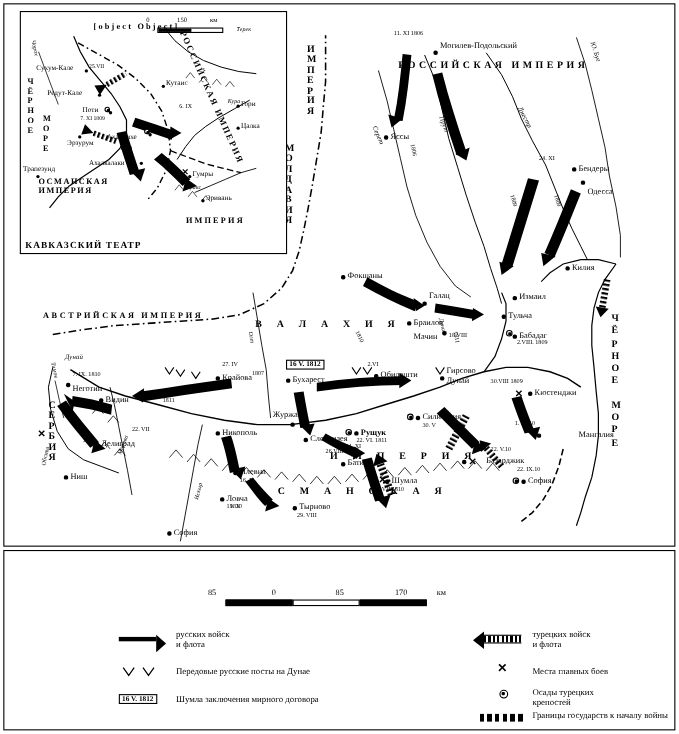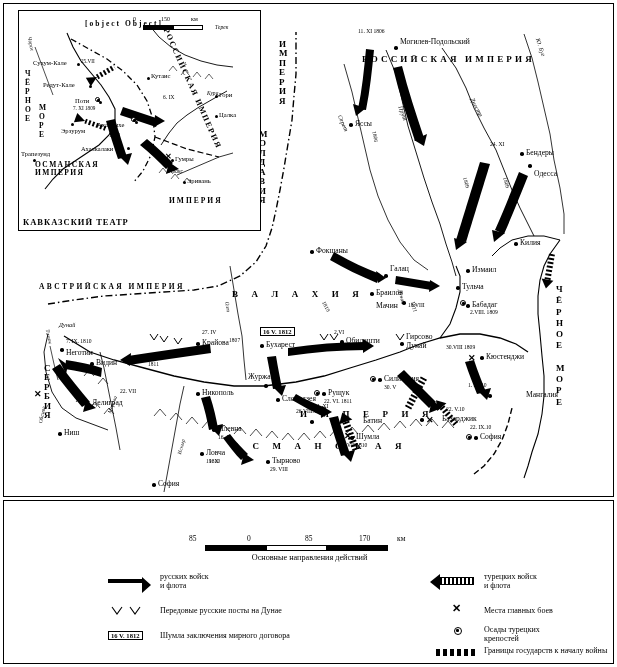--- a/index.html
+++ b/index.html
@@ -445,21 +445,21 @@
     </div>
 
     <div class="city" style="left:374px; top:374px;">
       <span class="dot"></span>
       <span class="nm" style="left:6px; top:-4px;">Силистрия</span>
       <span class="dt" style="left:6px; top:6px;">30. V</span>
     </div>
 
     <div class="city" style="left:318px; top:388px;">
       <span class="dot"></span>
-      <span class="nm" style="left:6px; top:-4px;">Рущук</span>
+      <span class="nm" style="left:6px; top:-4px;font-weight:bold;">Рущук</span>
       <span class="dt" style="left:2px; top:6px;">22. VI. 1811</span>
     </div>
 
     <div class="city" style="left:336px; top:336px;">
       <span class="dot"></span>
       <span class="nm" style="left:6px; top:-4px;">Обилешти</span>
       <span class="dt" style="left:-6px; top:-11px;">2.VI</span>
     </div>
 
     <div class="city" style="left:396px; top:338px;">
@@ -474,21 +474,21 @@
       <span class="dt" style="left:38px; top:5px;">14. XI</span>
     </div>
 
     <div class="city" style="left:260px; top:380px;">
       <span class="dot"></span>
       <span class="nm" style="left:-16px; top:-12px;">Журжа</span>
     </div>
 
     <div class="city" style="left:306px; top:416px;">
       <span class="dot"></span>
-      <span class="nm" style="left:6px; top:-4px;margin-left:47px;">Батин</span>
+      <span class="nm" style="left:6px; top:-4px;">Батин</span>
       <span class="dt" style="left:-14px; top:-12px;">26.VIII.1810</span>
     </div>
 
     <div class="city" style="left:192px; top:388px;">
       <span class="dot"></span>
       <span class="nm" style="left:6px; top:-4px;">Никополь</span>
     </div>
 
     <div class="city" style="left:208px; top:424px;">
       <span class="dot"></span>
@@ -701,21 +701,20 @@
       <div class="scale-num" style="left:170px;">170</div>
       <div class="scale-num" style="left:208px;">км</div>
       <div id="scale-bar">
         <div class="seg fill" style="left:0px; width:61px;"></div>
         <div class="seg" style="left:61px; width:61px;"></div>
         <div class="seg fill" style="left:122px; width:61px;"></div>
       </div>
     </div>
 
     <div id="legend-body">
-      <div id="legend-heading">Основные направления действий</div>
 
       <div class="arrow-solid" style="left:104px; top:26px;"></div>
       <div class="ltext" style="left:156px; top:19px;">русских войск<br>и флота</div>
 
       <div class="arrow-hatch" style="left:436px; top:24px;"></div>
       <div class="ltext" style="left:480px; top:19px;">турецких войск<br>и флота</div>
 
       <div class="post" style="left:106px; top:52px;">
         <svg width="36" height="12" viewBox="0 0 36 12">
             <path d="M2 2 l5 7 l5 -7" fill="none" stroke="#000" stroke-width="1.1"></path>

